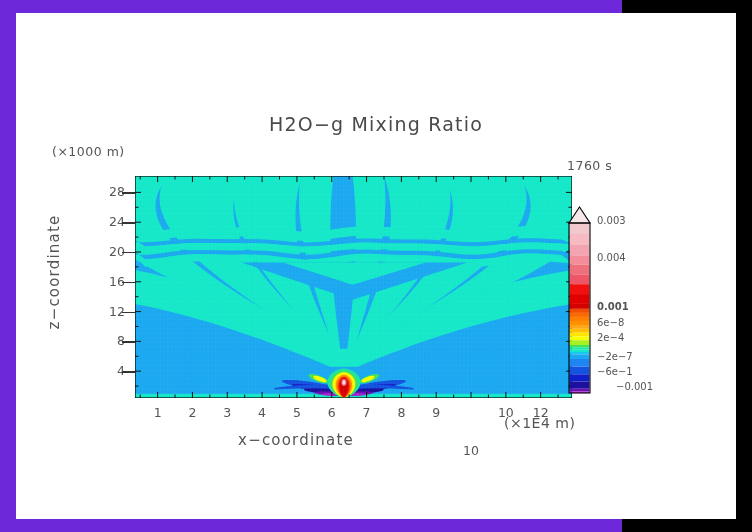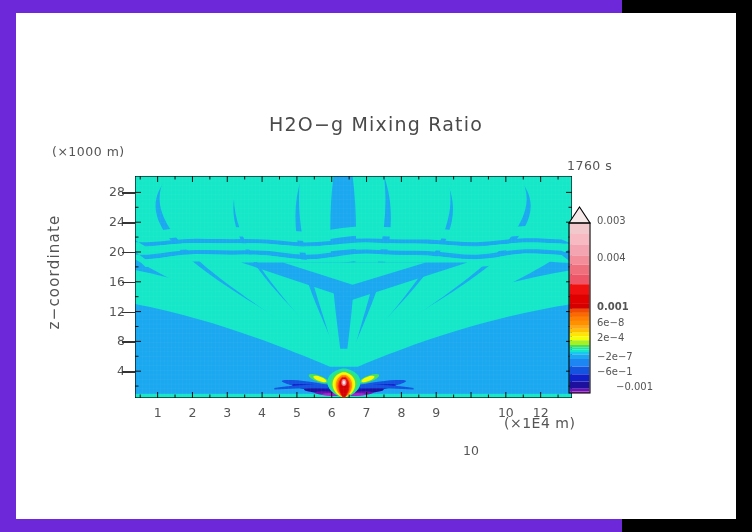--- a/index.html
+++ b/index.html
@@ -24,20 +24,21 @@
 </style>
 </head>
 <body>
 
 <div id="page">
   <div id="canvas">
 
     <div class="txt" id="title">H2O−g Mixing Ratio</div>
     <div class="txt" id="yunit">(×1000 m)</div>
     <div class="txt" id="xunit">(×1E4 m)</div>
+    <div class="txt" id="xlab">x−coordinate</div>
     <div class="txt" id="ylab">z−coordinate</div>
     <div class="txt" id="tstamp">1760 s</div>
 
     <div id="plotwrap">
       <div id="yticks">
           <div class="ytick" style="top: 200.181px; left: -34px; width: 40px;">4</div>
           <div class="tickmark" style="left: 3px; top: 208.181px; width: 13px; height: 1.4px;"></div>
           <div class="ytick" style="top: 170.383px; left: -34px; width: 40px;">8</div>
           <div class="tickmark" style="left: 3px; top: 178.383px; width: 13px; height: 1.4px;"></div>
           <div class="ytick" style="top: 140.584px; left: -34px; width: 40px;">12</div>

